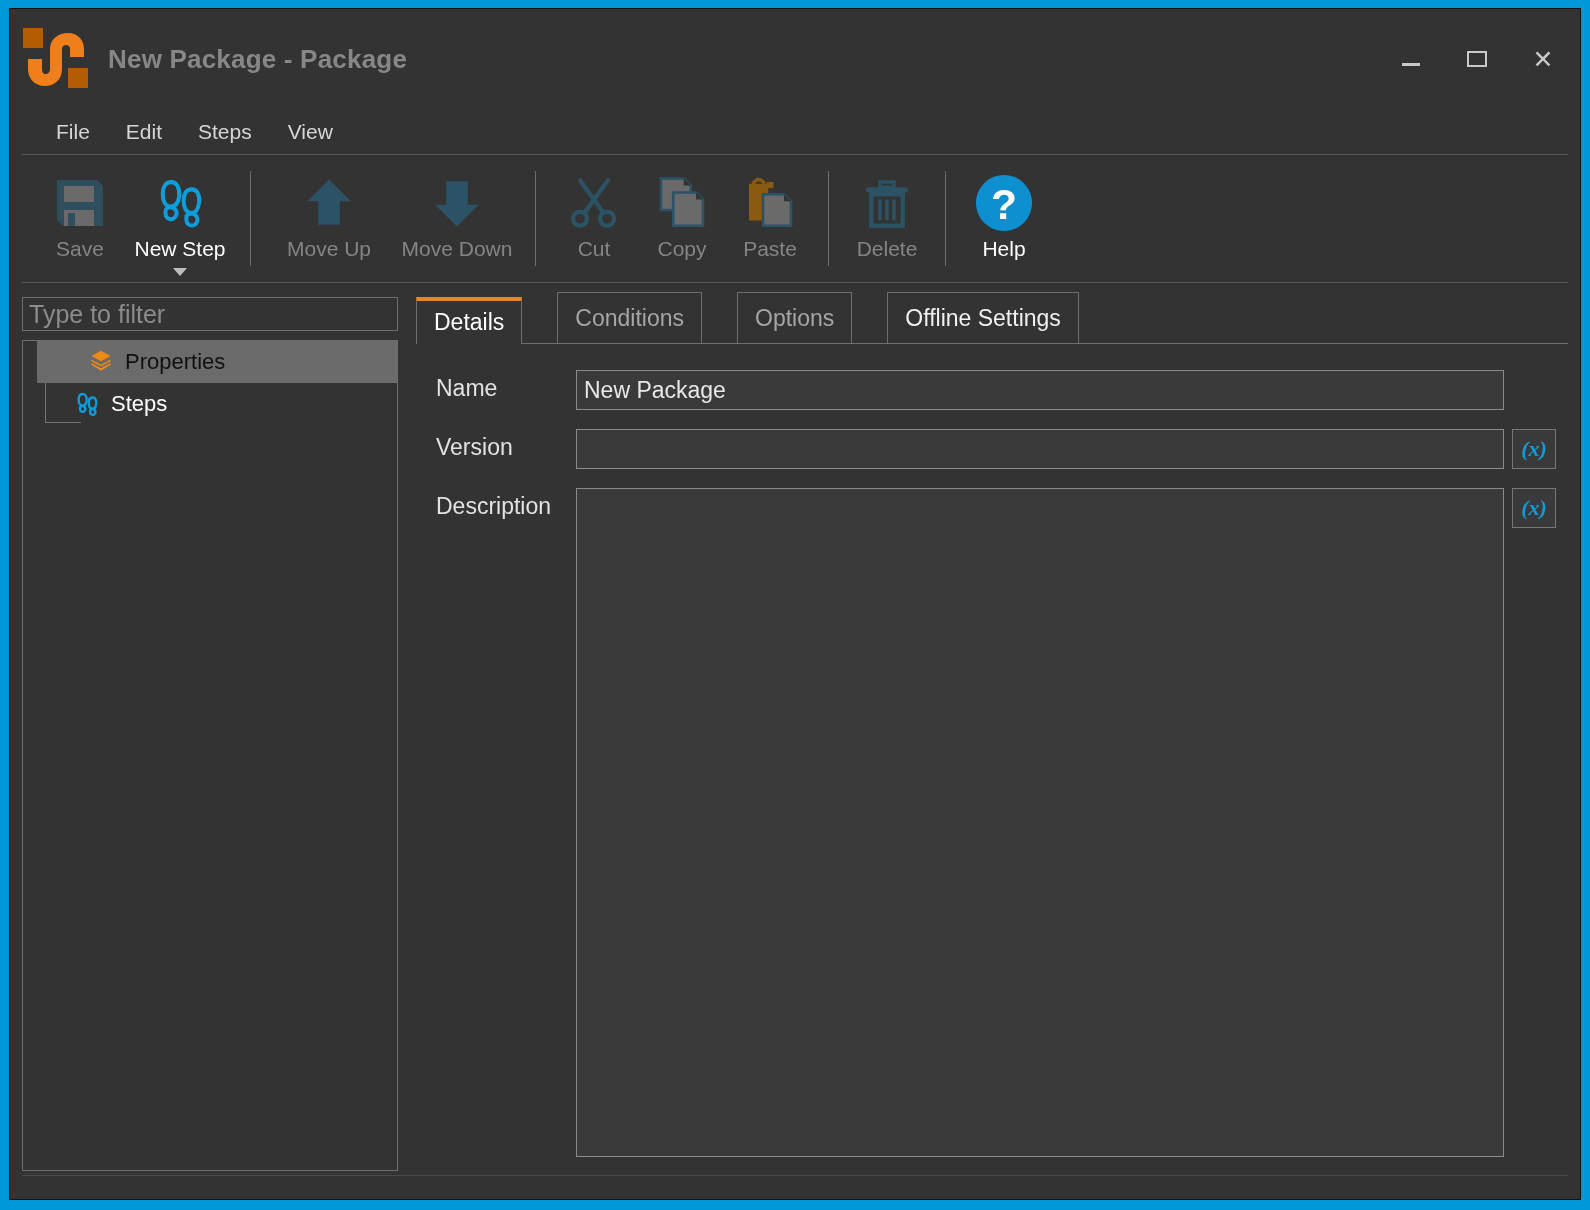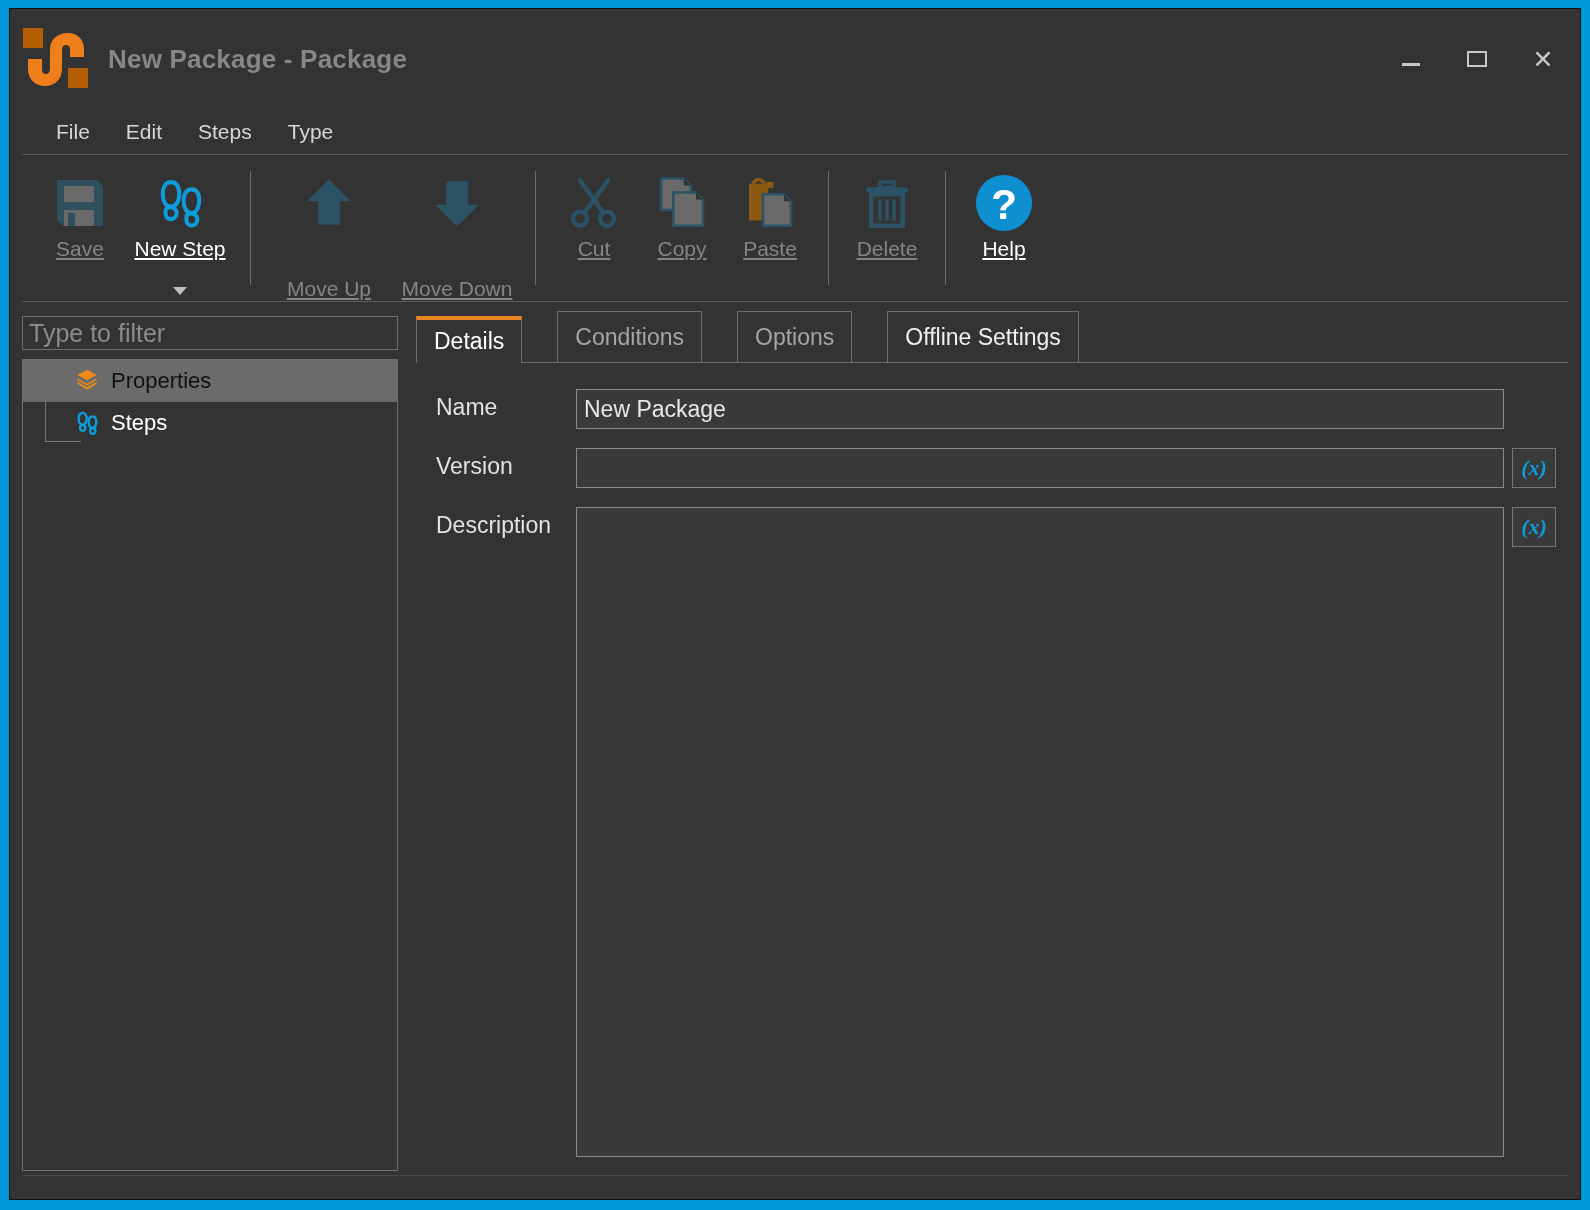--- a/index.html
+++ b/index.html
@@ -116,39 +116,38 @@
   }
   .tb-btn.disabled { cursor: default; }
   .tb-ico {
     height: 64px; width: 64px;
     display: flex; align-items: center; justify-content: center;
   }
   .tb-lbl {
     margin-top: 2px;
     font-size: 21px;
     color: #ffffff;
-    text-decoration: underline;
   }
   .tb-btn.disabled .tb-lbl { color: #858585; }
   .tb-sep {
     width: 1px;
     background: #6d6d6d;
     margin: 8px 14px 16px 14px;
   }
   .tb-caret {
     position: absolute;
     bottom: 6px; left: 50%;
     transform: translateX(-50%);
     width: 0; height: 0;
     border-left: 7px solid transparent;
     border-right: 7px solid transparent;
     border-top: 8px solid #bdbdbd;
   }
   #tb-newstep { width: 112px; }
-  #tb-moveup, #tb-movedown { width: 128px; gap: 40px; }
+  #tb-moveup, #tb-movedown { width: 128px; }
 
   
   #main-area {
     flex: 1 1 auto;
     display: flex;
     padding: 14px 12px 0 12px;
     min-height: 0;
   }
 
   
@@ -186,21 +185,21 @@
     border-bottom: 1px solid #777;
   }
   .tree-row {
     display: flex;
     align-items: center;
     height: 42px;
     padding-left: 49px;
     cursor: pointer;
     position: relative;
   }
-  .tree-row.selected { background: #6b6b6b; margin-left: 0px; }
+  .tree-row.selected { background: #6b6b6b; margin-left: 14px; }
   .tree-ico { width: 30px; height: 30px; margin-right: 9px; display:flex; align-items:center; justify-content:center;}
   .tree-lbl { font-size: 22px; color: #ffffff; }
   .tree-row.selected .tree-lbl { color: #111; }
 
   
   #right-panel {
     flex: 1 1 auto;
     margin-left: 18px;
     display: flex;
     flex-direction: column;
@@ -341,21 +340,21 @@
         <div class="win-btn">
           <div class="glyph-close">✕</div>
         </div>
       </div>
     </div>
 
     <div id="menu-bar">
       <div class="menu-item">File</div>
       <div class="menu-item">Edit</div>
       <div class="menu-item">Steps</div>
-      <div class="menu-item">Type</div>
+      <div class="menu-item">View</div>
     </div>
 
     <div id="toolbar">
 
       <div class="tb-btn disabled">
         <div class="tb-ico">
           <svg width="58" height="58" viewBox="0 0 58 58">
             <path d="M6 6 H46 L52 12 V52 H6 Z" fill="#2f4f5e"></path>
             <path d="M6 52 L6 46 L12 52 Z" fill="#333"></path>
             <rect x="13" y="12" width="30" height="16" fill="#6a6a6a"></rect>

